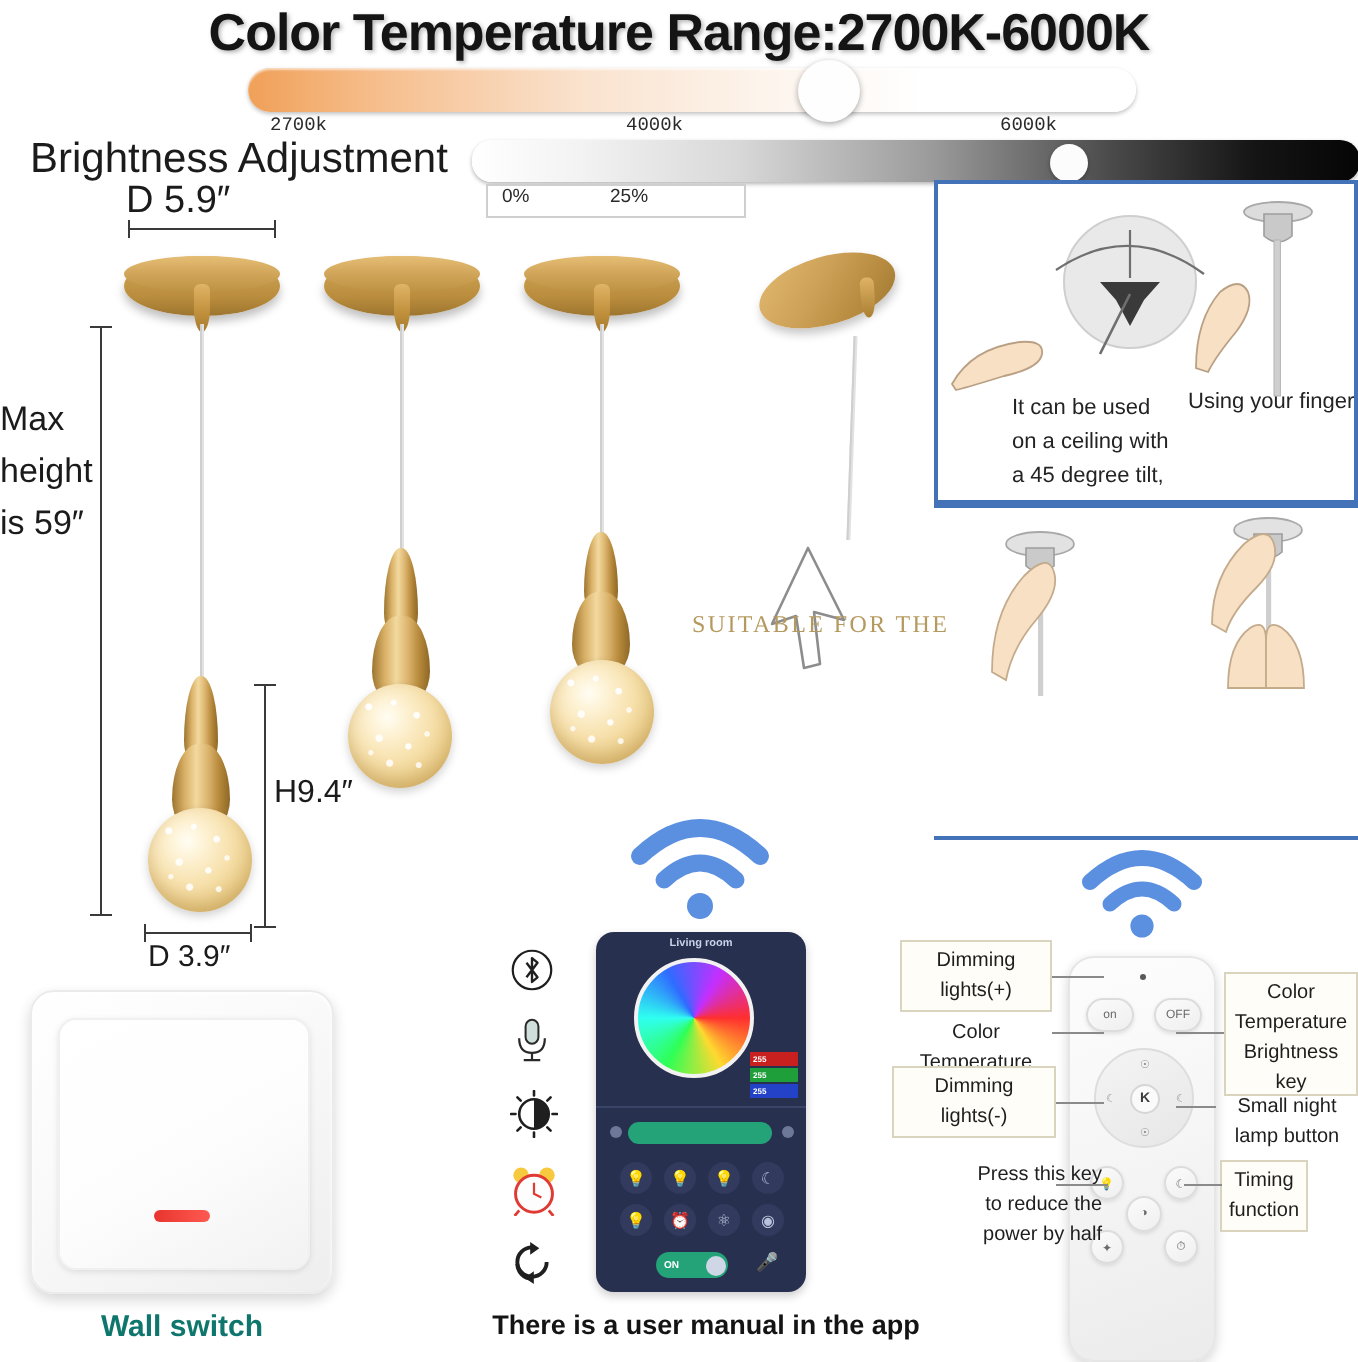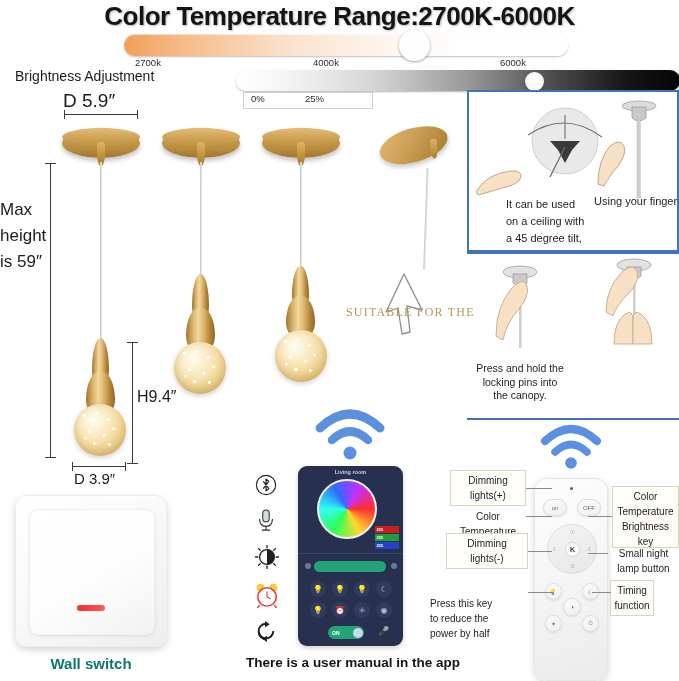--- a/index.html
+++ b/index.html
@@ -34,21 +34,21 @@
     background: linear-gradient(to right,#f0a058 0%, #f6bd8b 14%, #fae3cf 38%, #fdf4ec 58%, #ffffff 76%, #ffffff 100%);
     box-shadow: 0 1px 2px rgba(0,0,0,.25), inset 0 1px 1px rgba(255,255,255,.6);
   }
   #ct-knob {
     position: absolute; left: 399px; top: 30px; width: 31px; height: 31px;
     border-radius: 50%; background: #fefefe;
     box-shadow: 0 1px 3px rgba(0,0,0,.35);
   }
   .ct-label {
     position: absolute; font-size: 9.5px; color: #2a2a2a;
-    font-family: Liberation Sans, sans-serif; white-space: nowrap;
+    font-family: Liberation Mono, monospace; white-space: nowrap;
   }
   #ct-l1 { left: 135px; top: 57px; }
   #ct-l2 { left: 313px; top: 57px; }
   #ct-l3 { left: 500px; top: 57px; }
 
   
   #br-slider {
     position: absolute; left: 236px; top: 70px; width: 444px; height: 21px;
     border-radius: 10px;
     background: linear-gradient(to right,#ffffff 0%, #f3f3f3 12%, #d8d8d8 30%, #9a9a9a 52%, #4a4a4a 72%, #151515 88%, #050505 100%);
@@ -63,21 +63,21 @@
     position: absolute; left: 243px; top: 92px; width: 130px; height: 17px;
     border: 1px solid #cfcfcf; background: #fff;
   }
   .br-label { position: absolute; font-size: 9.5px; color: #2a2a2a; }
   #br-l1 { left: 251px; top: 93px; }
   #br-l2 { left: 305px; top: 93px; }
 
   
   #brightness-heading {
     position: absolute; left: 15px; top: 68px;
-    font-size: 14px; color: #1b1b1b; white-space: nowrap;
+    font-size: 21px; color: #1b1b1b; white-space: nowrap;
     font-family: "Liberation Sans", sans-serif;
   }
   #d59 {
     position: absolute; left: 63px; top: 90px;
     font-size: 19px; color: #1b1b1b; white-space: nowrap;
   }
 
   
   .dim-h { position: absolute; height: 1px; background: #3a3a3a; }
   .dim-v { position: absolute; width: 1px; background: #3a3a3a; }
@@ -326,21 +326,21 @@
     position: absolute; border: 1px solid #d9d4bd; background: #fffdf7;
     font-size: 10px; color: #1e1e1e; line-height: 15px; text-align: center;
     padding: 2px 1px;
   }
   .callout-plain {
     position: absolute; font-size: 10px; color: #1e1e1e; line-height: 15px; text-align: center;
   }
   #co-dim-plus { left: 450px; top: 470px; width: 76px; height: 36px; }
   #co-colortemp { left: 450px; top: 509px; width: 76px; }
   #co-dim-minus { left: 446px; top: 533px; width: 82px; height: 36px; }
-  #co-reduce { left: 430px; top: 580px; width: 88px; text-align: left; margin-top: 16px; }
+  #co-reduce { left: 463px; top: 580px; width: 88px; text-align: right; }
   #co-ctak { left: 612px; top: 486px; width: 67px; height: 62px; }
   #co-night { left: 608px; top: 546px; width: 71px; }
   #co-timing { left: 578px; top: 580px; width: 44px; height: 36px; margin-left: 32px; }
 
   .lead { position:absolute; height:1px; background:#8a8a8a; }
 
   
   .hr-blue { position:absolute; height:2px; background:#4472b8; }
 </style>
 </head>
@@ -473,25 +473,20 @@
   </svg>
   <svg class="abs" style="left:592px; top:256px;" width="80" height="92" viewBox="0 0 80 92">
     <ellipse cx="42" cy="9" rx="17" ry="6" fill="#e2e2e2" stroke="#a8a8a8" stroke-width=".9"></ellipse>
     <path d="M35 11 L35 20 Q42 26 49 20 L49 11 Z" fill="#cacaca" stroke="#9d9d9d" stroke-width=".8"></path>
     <rect x="41" y="23" width="2.6" height="42" fill="#cfcfcf"></rect>
     <path d="M14 56 Q14 32 30 16 Q42 6 45 16 Q48 26 36 38 Q24 50 21 60 Z" fill="#f7e0c4" stroke="#c4ab8c" stroke-width=".9"></path>
     <path d="M22 88 Q22 66 33 58 Q41 53 41 64 L41 88 Z" fill="#f7e0c4" stroke="#c4ab8c" stroke-width=".9"></path>
     <path d="M60 88 Q60 66 49 58 Q41 53 41 64 L41 88 Z" fill="#f7e0c4" stroke="#c4ab8c" stroke-width=".9"></path>
   </svg>
 
-  <div class="inst-cap" id="inst-cap1">
-    <div>Press and hold the</div>
-    <div>locking pins into</div>
-    <div>the canopy.</div>
-  </div>
 
   <div id="wall-switch">
     <div id="wall-switch-inner">
       <div id="wall-switch-led"></div>
     </div>
   </div>
   <div id="wall-switch-label">Wall  switch</div>
 
   <svg class="feat-icon" style="top:474px;" width="22" height="22" viewBox="0 0 24 24">
     <circle cx="12" cy="12" r="10.5" fill="none" stroke="#1f1f1f" stroke-width="1.2"></circle>

